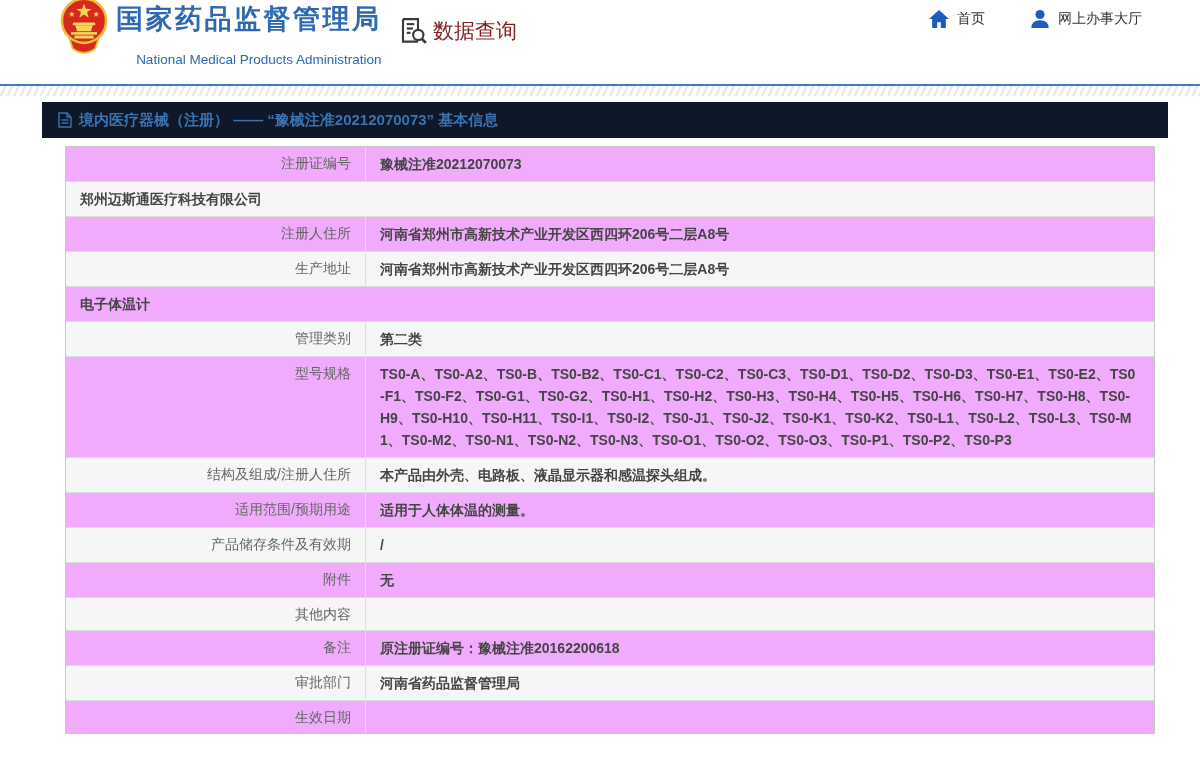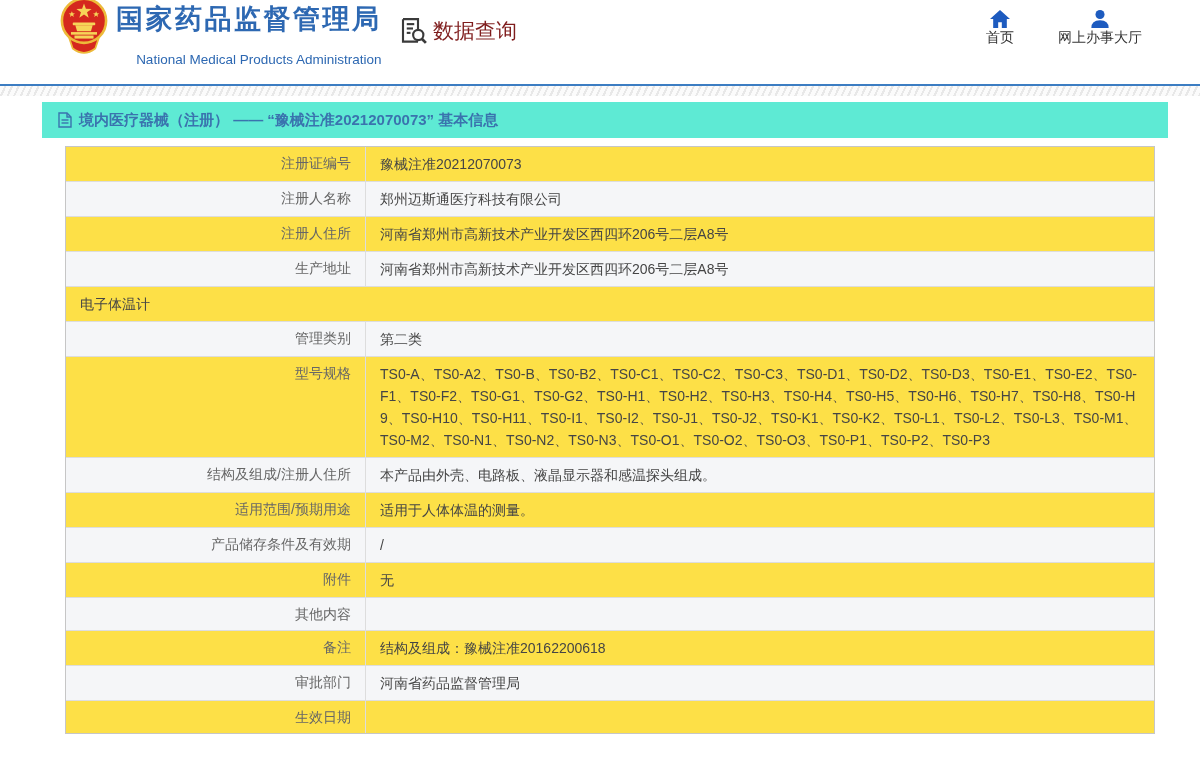--- a/index.html
+++ b/index.html
@@ -8,40 +8,40 @@
 
   
   .header { position:relative; height:84px; background:#fff; }
   .emblem { position:absolute; left:58px; top:-4px; width:52px; height:60px; }
   .brand-text { position:absolute; left:116px; top:3px;text-align:right; }
   .brand-cn { font-size:27px; font-weight:bold; color:#2d68b2; letter-spacing:2.5px; line-height:32px; }
   .brand-en { font-size:13.5px; color:#2d68b2; margin-top:17px; }
   .query { position:absolute; left:398px; top:16px; display:flex; align-items:center; gap:5px; color:#2f2f2f; cursor:pointer; }
   .query-label { font-size:21px; color:#7f1d1d; }
   .nav { position:absolute; right:58px; top:9px; display:flex; gap:44px; }
-  .nav-item { display:flex; flex-direction:column; align-items:center; 
+  .nav-item { display:flex; flex-direction:row; align-items:center; gap:7px;
               font-size:14px; color:#333; cursor:pointer; }
   .header-line { height:2px; background:#3c7dc2; }
   .stripe-band { height:10px;
      background:repeating-linear-gradient(115deg,#fbfbfb 0 4px,#e8e8e8 4px 6px); }
 
   
-  .titlebar { margin:6px 0 0 42px; width:1126px; height:36px; background:#5eead4;
+  .titlebar { margin:6px 0 0 42px; width:1126px; height:36px; background:#0f172a;
               display:flex; align-items:center; padding-left:16px; gap:7px;
               color:#3a73ae; font-size:15px; font-weight:bold; }
 
   
   .info-table { margin:8px 0 0 65px; width:1090px; border:1px solid #c6c6c6; }
-  .row { display:flex; border-bottom:1px solid #ddd; background:#fde047; min-height:32px; }
+  .row { display:flex; border-bottom:1px solid #ddd; background:#f0abfc; min-height:32px; }
   .row:nth-child(even) { background:#f5f6f8; }
   .row:last-child { border-bottom:none; }
   .cell-label { width:300px; flex:none; text-align:right; padding:7px 14px 7px 8px;
                 color:#666; border-right:1px solid #ddd; font-size:14px; line-height:18px; }
   .cell-value { flex:1; padding:6px 14px 6px 14px; color:#454545; font-size:14px;
-                line-height:22px; word-break:break-all; }
+                line-height:22px; word-break:break-all;font-weight:bold; }
 </style>
 </head>
 <body>
 
 <div class="header">
 
   <div class="emblem">
     <svg viewBox="0 0 60 68" width="52" height="60">
       <circle cx="30" cy="28" r="25.5" fill="#d5281e" stroke="#edba3a" stroke-width="3"></circle>
       <path d="M13 48 Q30 60 47 48 L43 60 Q30 70 17 60 Z" fill="#d5281e" stroke="#edba3a" stroke-width="2"></path>
@@ -102,21 +102,20 @@
   <span>境内医疗器械（注册） —— “豫械注准20212070073” 基本信息</span>
 </div>
 
 <div class="info-table">
   <div class="row">
     <div class="cell-label">注册证编号</div>
     <div class="cell-value">豫械注准20212070073</div>
   </div>
 
   <div class="row">
-    <div class="cell-label">注册人名称</div>
     <div class="cell-value">郑州迈斯通医疗科技有限公司</div>
   </div>
 
   <div class="row">
     <div class="cell-label">注册人住所</div>
     <div class="cell-value">河南省郑州市高新技术产业开发区西四环206号二层A8号</div>
   </div>
 
   <div class="row">
     <div class="cell-label">生产地址</div>
@@ -157,21 +156,21 @@
     <div class="cell-value">无</div>
   </div>
 
   <div class="row">
     <div class="cell-label">其他内容</div>
     <div class="cell-value"></div>
   </div>
 
   <div class="row">
     <div class="cell-label">备注</div>
-    <div class="cell-value">结构及组成：豫械注准20162200618</div>
+    <div class="cell-value">原注册证编号：豫械注准20162200618</div>
   </div>
 
   <div class="row">
     <div class="cell-label">审批部门</div>
     <div class="cell-value">河南省药品监督管理局</div>
   </div>
 
 
   <div class="row">
     <div class="cell-label">生效日期</div>

